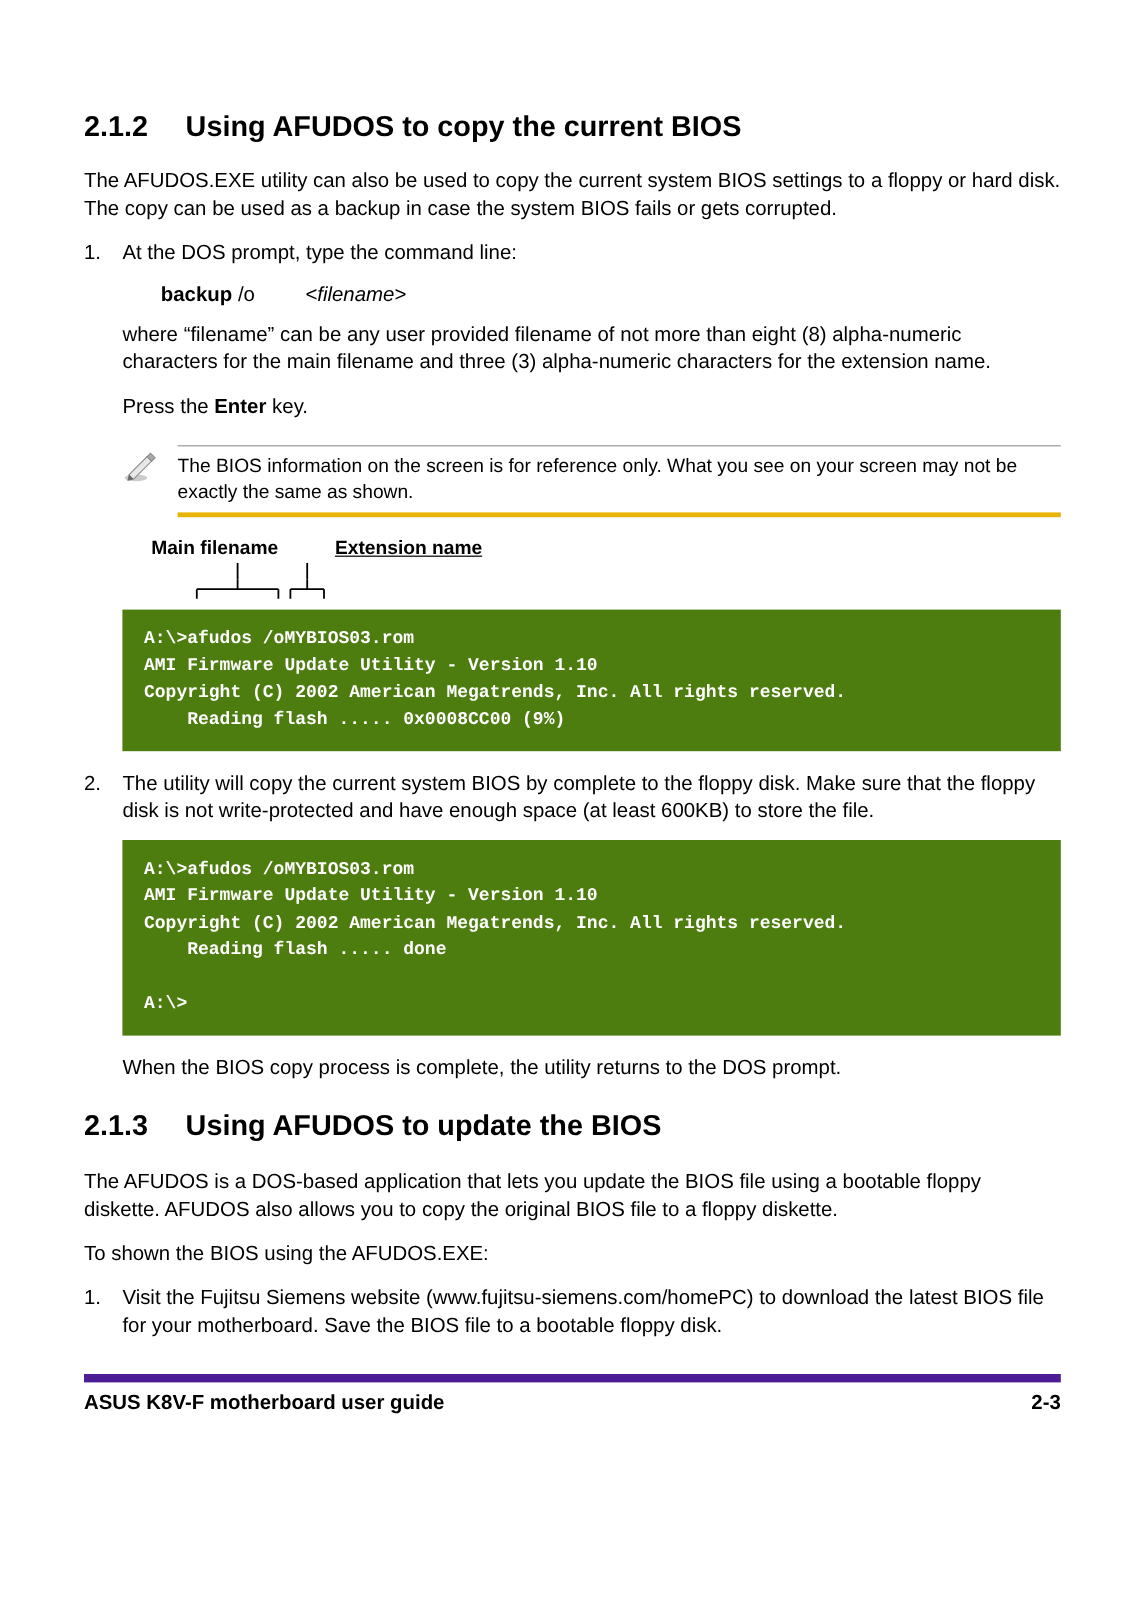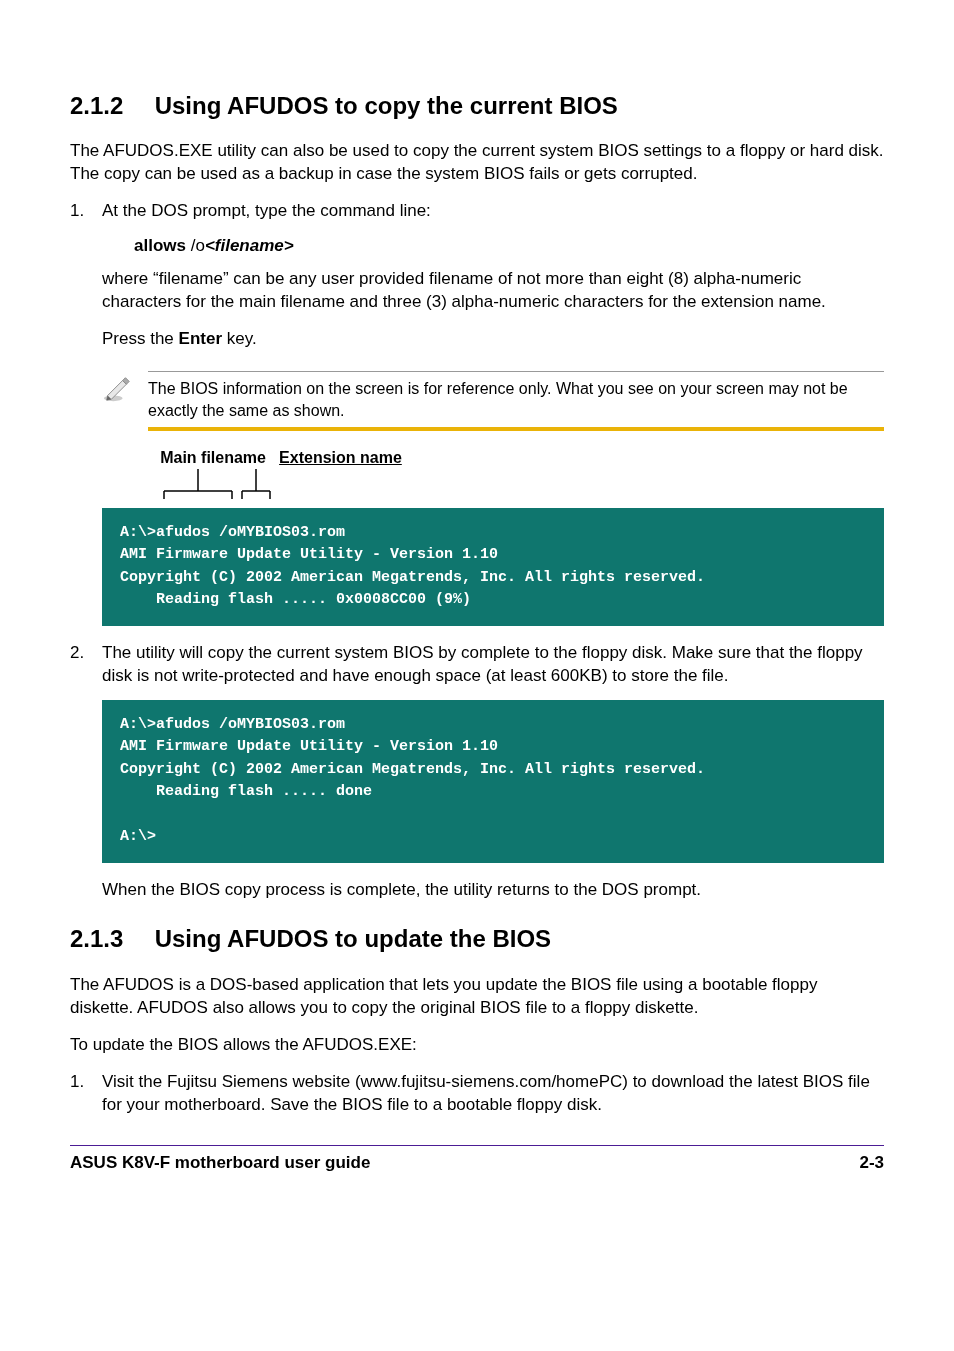--- a/index.html
+++ b/index.html
@@ -20,21 +20,21 @@
   }
   h2 .num { display: inline-block; width: 78px; }
   p { margin-bottom: 14px; }
   .step { margin-bottom: 12px; }
   .step-row { display: flex; }
   .step-num { width: 32px; flex-shrink: 0; }
   .step-body { flex: 1; }
   .sub-indent { margin-left: 32px; }
   .cmd-line { margin: 10px 0 10px 64px; }
   .cmd-line b { font-weight: bold; }
-  .cmd-line i { font-style: italic; font-weight: bold; }
+  .cmd-line i { font-style: italic; font-weight: normal; margin-left: 42px; }
   .note-block {
     display: flex;
     align-items: flex-start;
     margin: 8px 0 10px 32px;
     padding: 6px 0;
   }
   .note-icon {
     width: 30px; height: 30px;
     flex-shrink: 0;
     margin-right: 16px;
@@ -48,37 +48,37 @@
     flex: 1;
   }
   .labels-row {
     margin-left: 56px;
     margin-top: 6px;
     font-weight: bold;
     font-size: 16px;
   }
   .labels-svg { margin-left: 56px; }
   .terminal {
-    background: #0f766e;
+    background: #4d7c0f;
     color: #fff;
     font-family: "Courier New", Courier, monospace;
     font-weight: bold;
     font-size: 15px;
     padding: 14px 18px;
     margin: 0 0 16px 32px;
     white-space: pre;
     line-height: 1.5;
   }
   .terminal-first { margin-top: -2px; }
   .footer {
     display: flex;
     justify-content: space-between;
     font-weight: bold;
     font-size: 17px;
-    border-top: 1px solid #4c1d95;
+    border-top: 7px solid #4c1d95;
     padding-top: 6px;
     margin-top: 28px;
   }
 </style>
 </head>
 <body>
 
 
 
 
@@ -90,41 +90,41 @@
 <p>The AFUDOS.EXE utility can also be used to copy the current system BIOS settings to a floppy or hard disk. The copy can be used as a backup in case the system BIOS fails or gets corrupted.</p>
 
 <div class="step">
   <div class="step-row">
     <div class="step-num">1.</div>
     <div class="step-body">At the DOS prompt, type the command line:</div>
   </div>
 </div>
 
 <div class="cmd-line">
-  <b>allows</b><span> /o</span><i>&lt;filename&gt;</i>
+  <b>backup</b><span> /o</span><i>&lt;filename&gt;</i>
 </div>
 
 <p class="sub-indent">where “filename” can be any user provided filename of not more than eight (8) alpha-numeric characters for the main filename and three (3) alpha-numeric characters for the extension name.</p>
 
 <p class="sub-indent">
   <span>Press the </span><b>Enter</b><span> key.</span>
 </p>
 
 <div class="note-block">
   <svg class="note-icon" viewBox="0 0 32 32">
     <ellipse cx="12" cy="27" rx="10" ry="3" fill="#ccc"></ellipse>
     <polygon points="6,24 22,8 26,12 10,28 5,29" fill="#e8e8e8" stroke="#888" stroke-width="1"></polygon>
     <polygon points="22,8 25,5 29,9 26,12" fill="#aaa" stroke="#888" stroke-width="1"></polygon>
     <polygon points="6,24 10,28 5,29" fill="#666"></polygon>
   </svg>
   <div class="note-text">The BIOS information on the screen is for reference only. What you see on your screen may not be exactly the same as shown.</div>
 </div>
 
 <div class="labels-row">
-  <span style="display:inline-block;width:140px;text-align:right;">Main filename</span>
+  <span style="display:inline-block;width:140px;text-align:left;">Main filename</span>
   <span style="display:inline-block;width:140px;text-align:center;text-decoration:underline;">Extension name</span>
 </div>
 
 <svg class="labels-svg" width="240" height="34">
 
   <line x1="72" y1="0" x2="72" y2="14" stroke="#000" stroke-width="1.5"></line>
   <line x1="38" y1="22" x2="106" y2="22" stroke="#000" stroke-width="1.5"></line>
   <line x1="38" y1="22" x2="38" y2="30" stroke="#000" stroke-width="1.5"></line>
   <line x1="106" y1="22" x2="106" y2="30" stroke="#000" stroke-width="1.5"></line>
   <line x1="72" y1="14" x2="72" y2="22" stroke="#000" stroke-width="1.5"></line>
@@ -158,21 +158,21 @@
 <p class="sub-indent">When the BIOS copy process is complete, the utility returns to the DOS prompt.</p>
 
 
 <h2 style="margin-top:22px;">
   <span class="num">2.1.3</span>
   <span>Using AFUDOS to update the BIOS</span>
 </h2>
 
 <p>The AFUDOS is a DOS-based application that lets you update the BIOS file using a bootable floppy diskette. AFUDOS also allows you to copy the original BIOS file to a floppy diskette.</p>
 
-<p>To update the BIOS allows the AFUDOS.EXE:</p>
+<p>To shown the BIOS using the AFUDOS.EXE:</p>
 
 <div class="step">
   <div class="step-row">
     <div class="step-num">1.</div>
     <div class="step-body">Visit the Fujitsu Siemens website (www.fujitsu-siemens.com/homePC) to download the latest BIOS file for your motherboard. Save the BIOS file to a bootable floppy disk.</div>
   </div>
 </div>
 
 <div class="footer">
   <span>ASUS K8V-F motherboard user guide</span>

